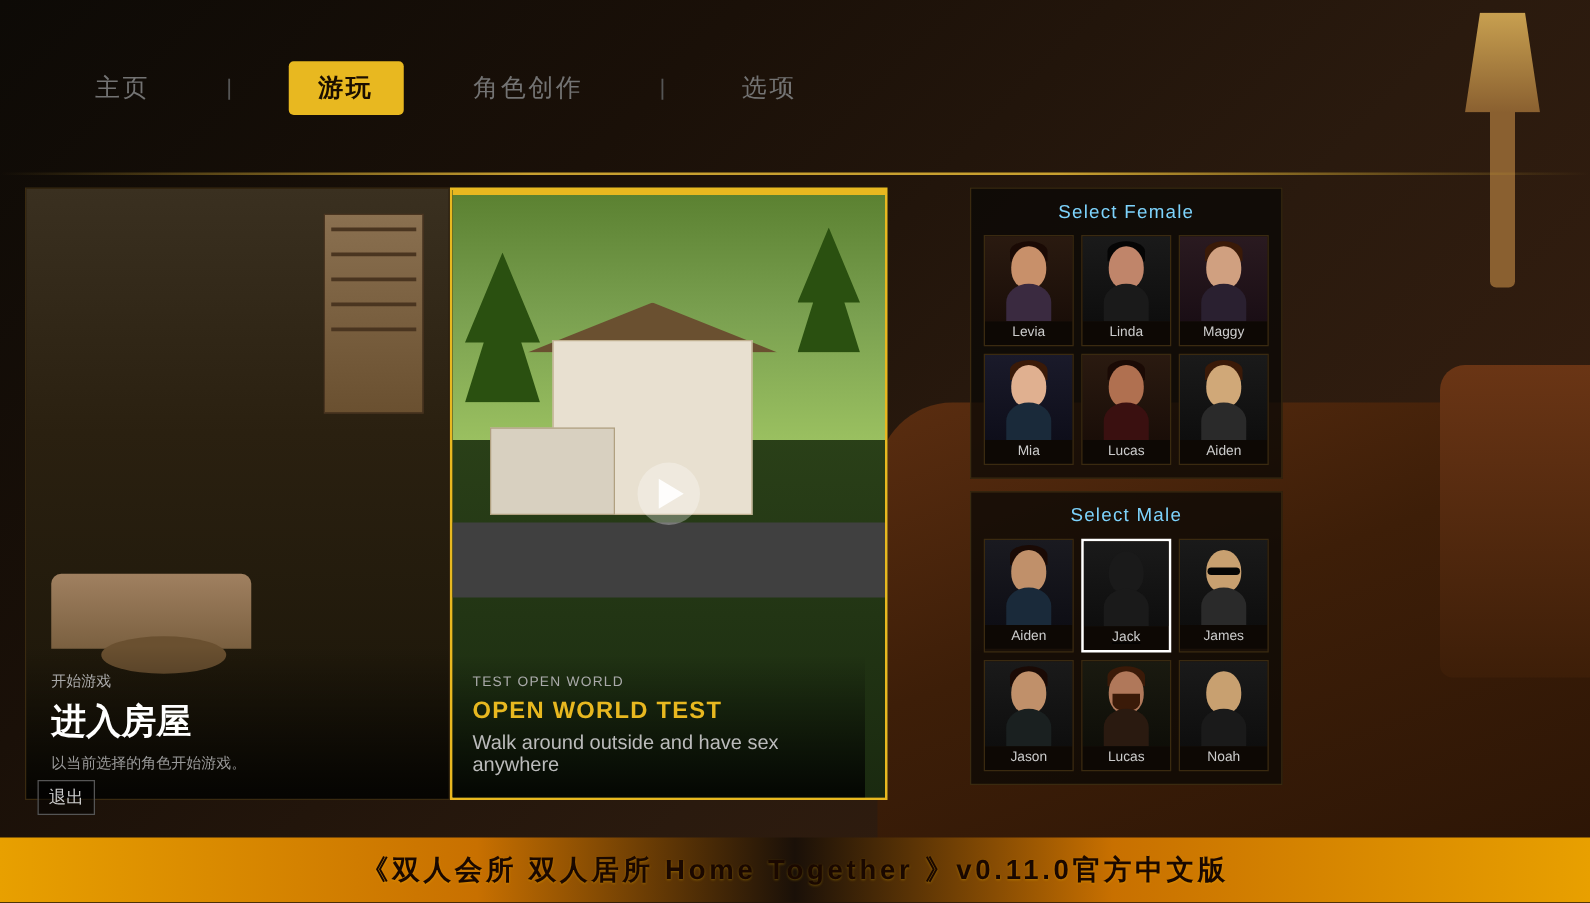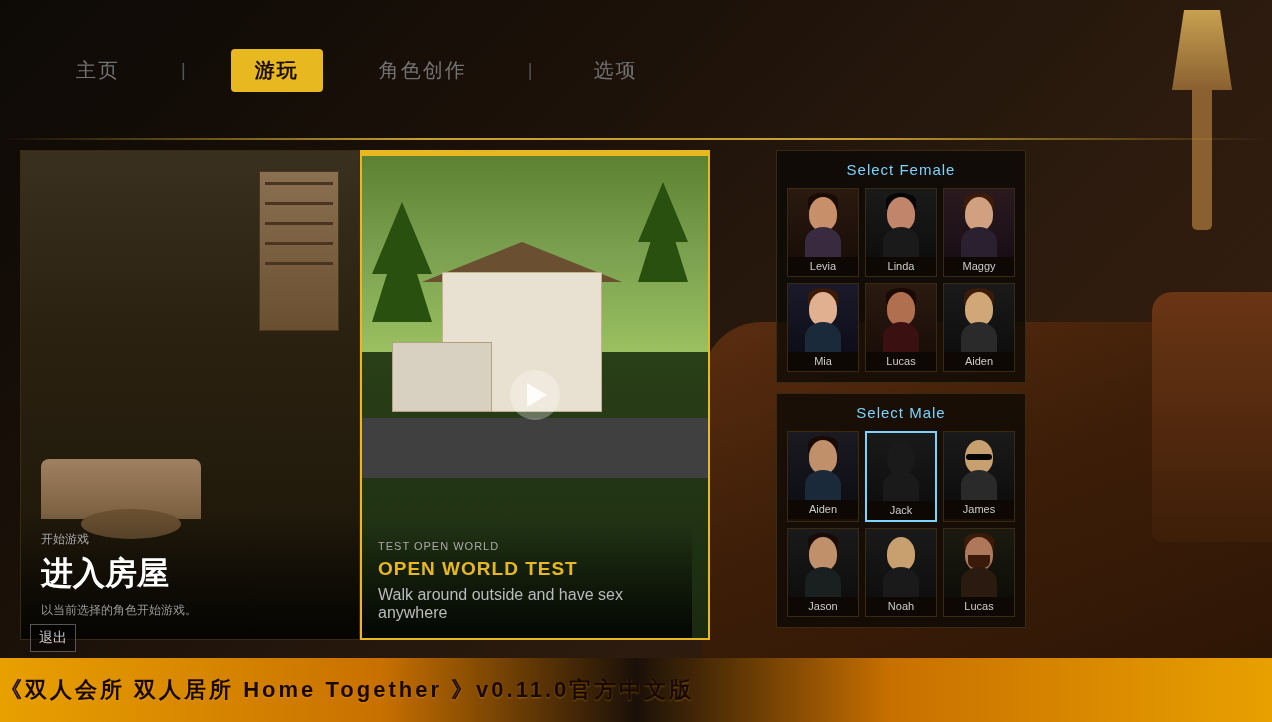--- a/index.html
+++ b/index.html
@@ -200,21 +200,21 @@
 
     .house-subtitle {
       color: #aaa;
       font-size: 12px;
       margin-bottom: 4px;
       font-family: Liberation Mono, monospace;
     }
 
     .house-title {
       color: #fff;
-      font-size: 32px;
+      font-size: 28px;
       font-weight: bold;
       margin-bottom: 6px;
     }
 
     .house-desc {
       color: #999;
       font-size: 12px;
     }
 
     
@@ -400,21 +400,21 @@
 
     .char-card {
       position: relative;
       cursor: pointer;
       border: 1px solid #3a2a10;
       overflow: hidden;
       background: #1a1008;
     }
 
     .char-card.selected {
-      border: 2px solid #7dd3fc;
+      border: 2px solid #ffffff;
       text-decoration: underline;
     }
 
     .char-portrait {
       width: 100%;
       height: 68px;
       display: flex;
       align-items: center;
       justify-content: center;
       overflow: hidden;
@@ -524,24 +524,25 @@
       padding: 3px 0 4px;
       background: rgba(0,0,0,0.5);
     }
 
     
     .bottom-bar {
       position: absolute;
       bottom: 0;
       left: 0;
       right: 0;
-      height: 64px;
+      height: 52px;
       background: linear-gradient(90deg, #e8a000 0%, #c87000 30%, #1a1008 50%, #c87000 70%, #e8a000 100%);
       display: flex;
       align-items: center;
+      justify-content: center;
       z-index: 20;
     }
 
     .bottom-title {
       color: #1a0800;
       font-size: 22px;
       font-weight: bold;
       letter-spacing: 3px;
       text-shadow: 0 1px 2px rgba(255,200,0,0.3);
     }
@@ -784,42 +785,42 @@
             <div class="face f-jason">
               <div class="hair hair-dark"></div>
               <div class="face-head"></div>
               <div class="face-body"></div>
             </div>
           </div>
           <div class="char-name">Jason</div>
         </div>
 
         <div class="char-card">
+          <div class="char-portrait portrait-lucas">
+            <div class="face f-lucas">
+              <div class="hair hair-brown"></div>
+              <div class="face-head"></div>
+              <div class="beard"></div>
+              <div class="face-body"></div>
+            </div>
+          </div>
+          <div class="char-name">Lucas</div>
+        </div>
+
+        <div class="char-card">
           <div class="char-portrait portrait-noah">
             <div class="face f-noah">
               <div class="hair hair-bald"></div>
               <div class="face-head"></div>
               <div class="face-body"></div>
             </div>
           </div>
           <div class="char-name">Noah</div>
         </div>
 
-        <div class="char-card">
-          <div class="char-portrait portrait-lucas">
-            <div class="face f-lucas">
-              <div class="hair hair-brown"></div>
-              <div class="face-head"></div>
-              <div class="beard"></div>
-              <div class="face-body"></div>
-            </div>
-          </div>
-          <div class="char-name">Lucas</div>
-        </div>
-
       </div>
     </div>
 
   </div>
 </div>
 
 <div class="logout-area">
   <div class="logout-btn">退出</div>
 </div>
 

